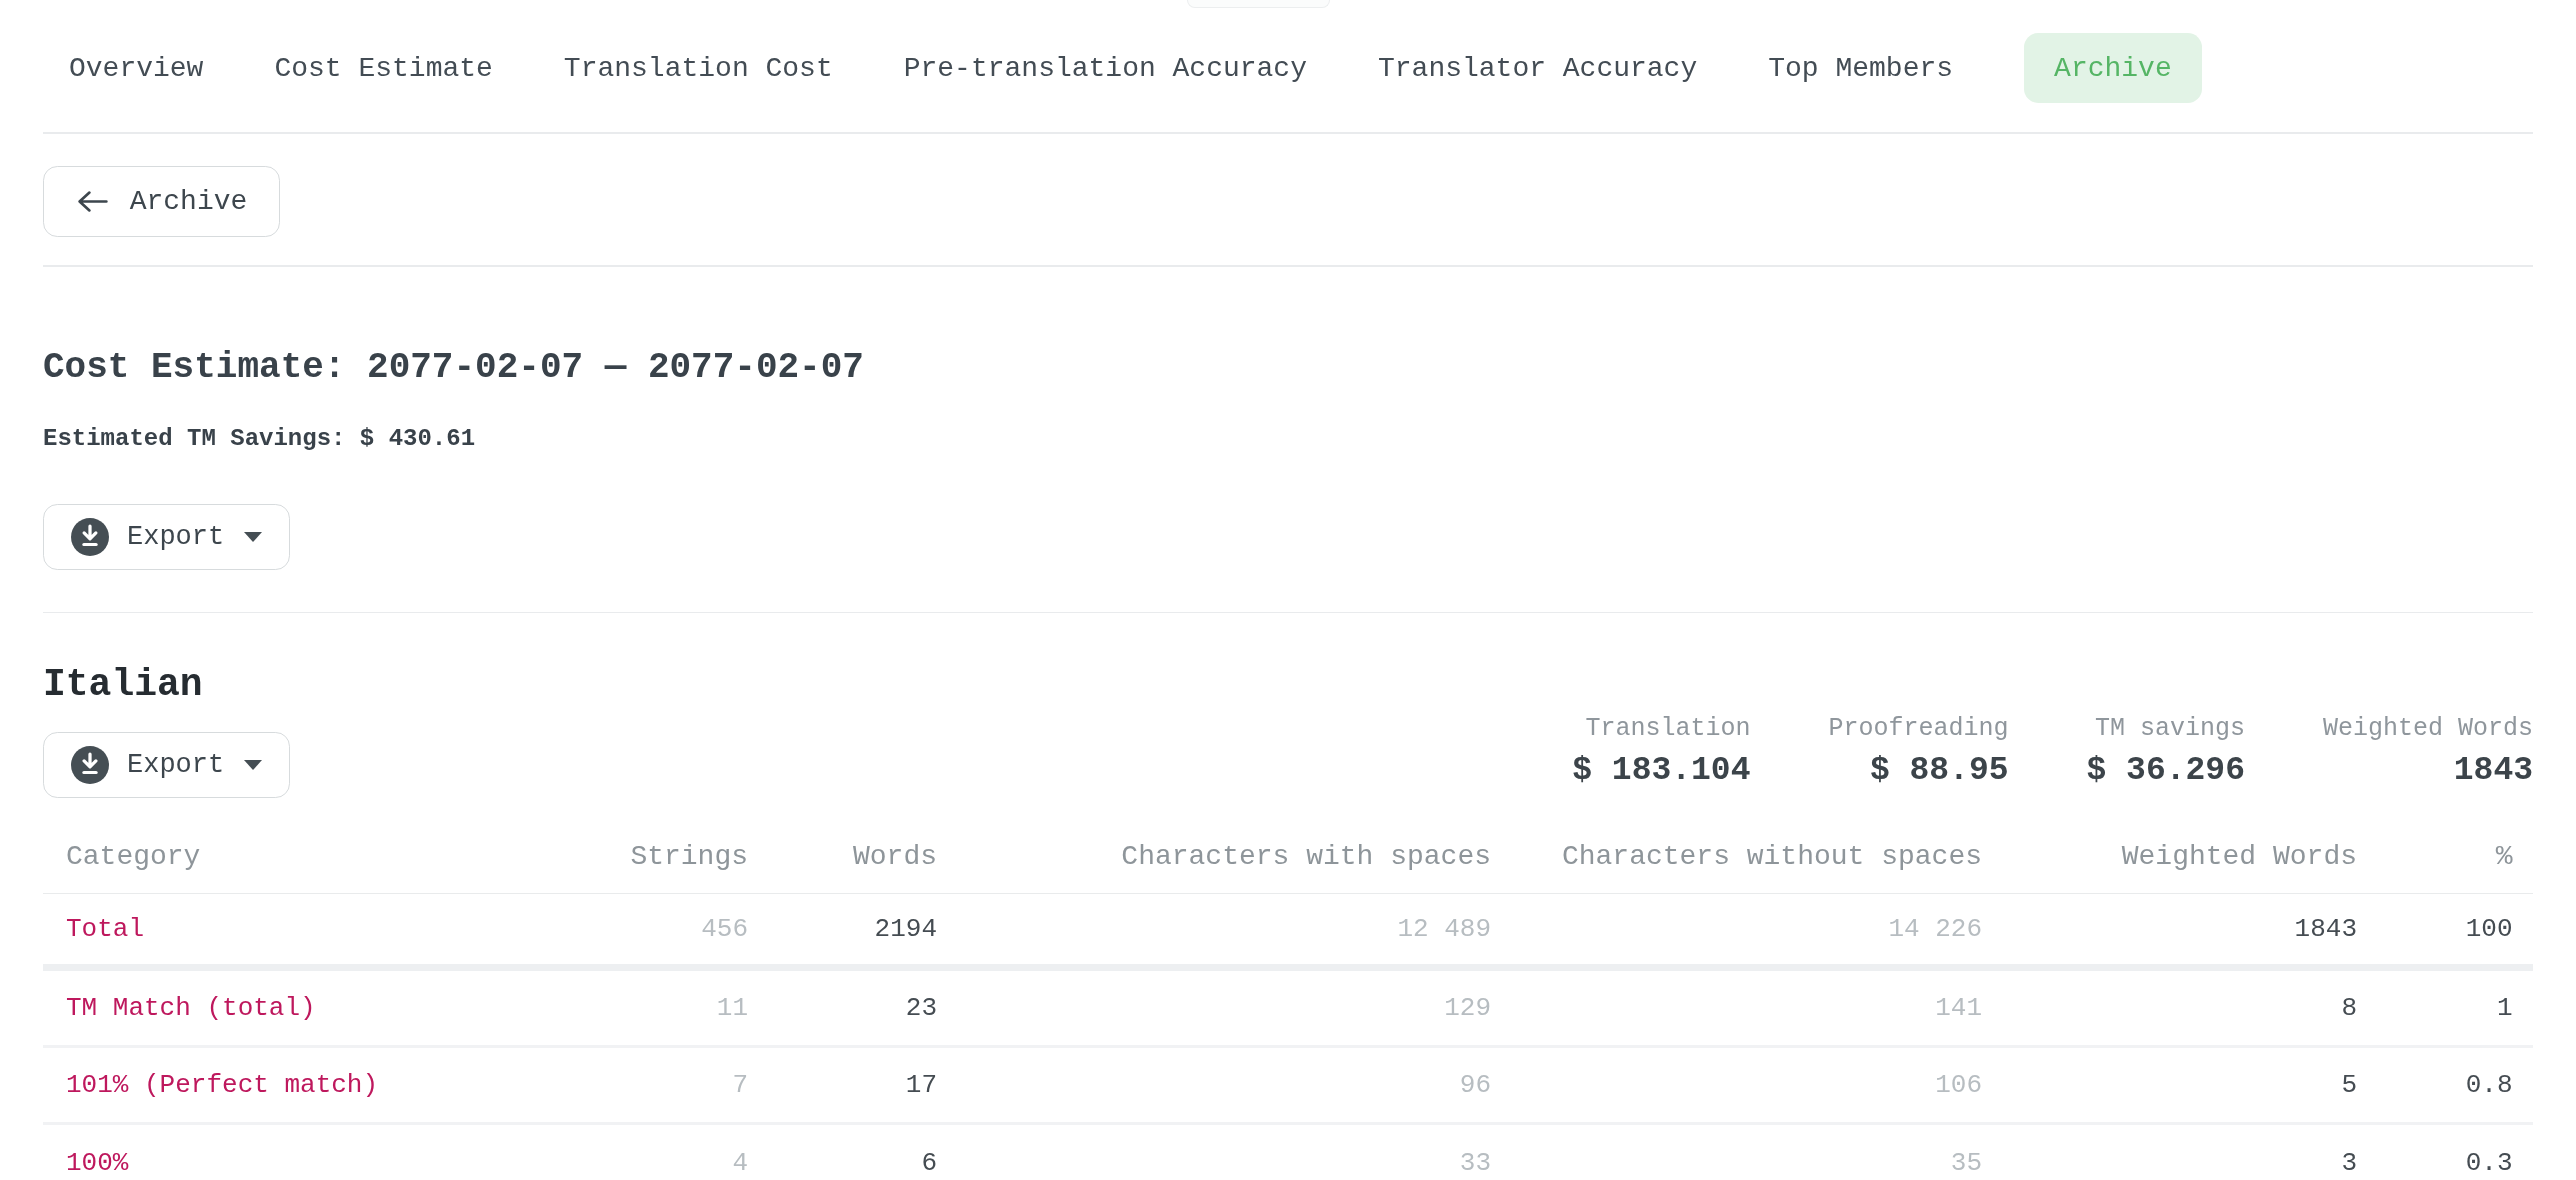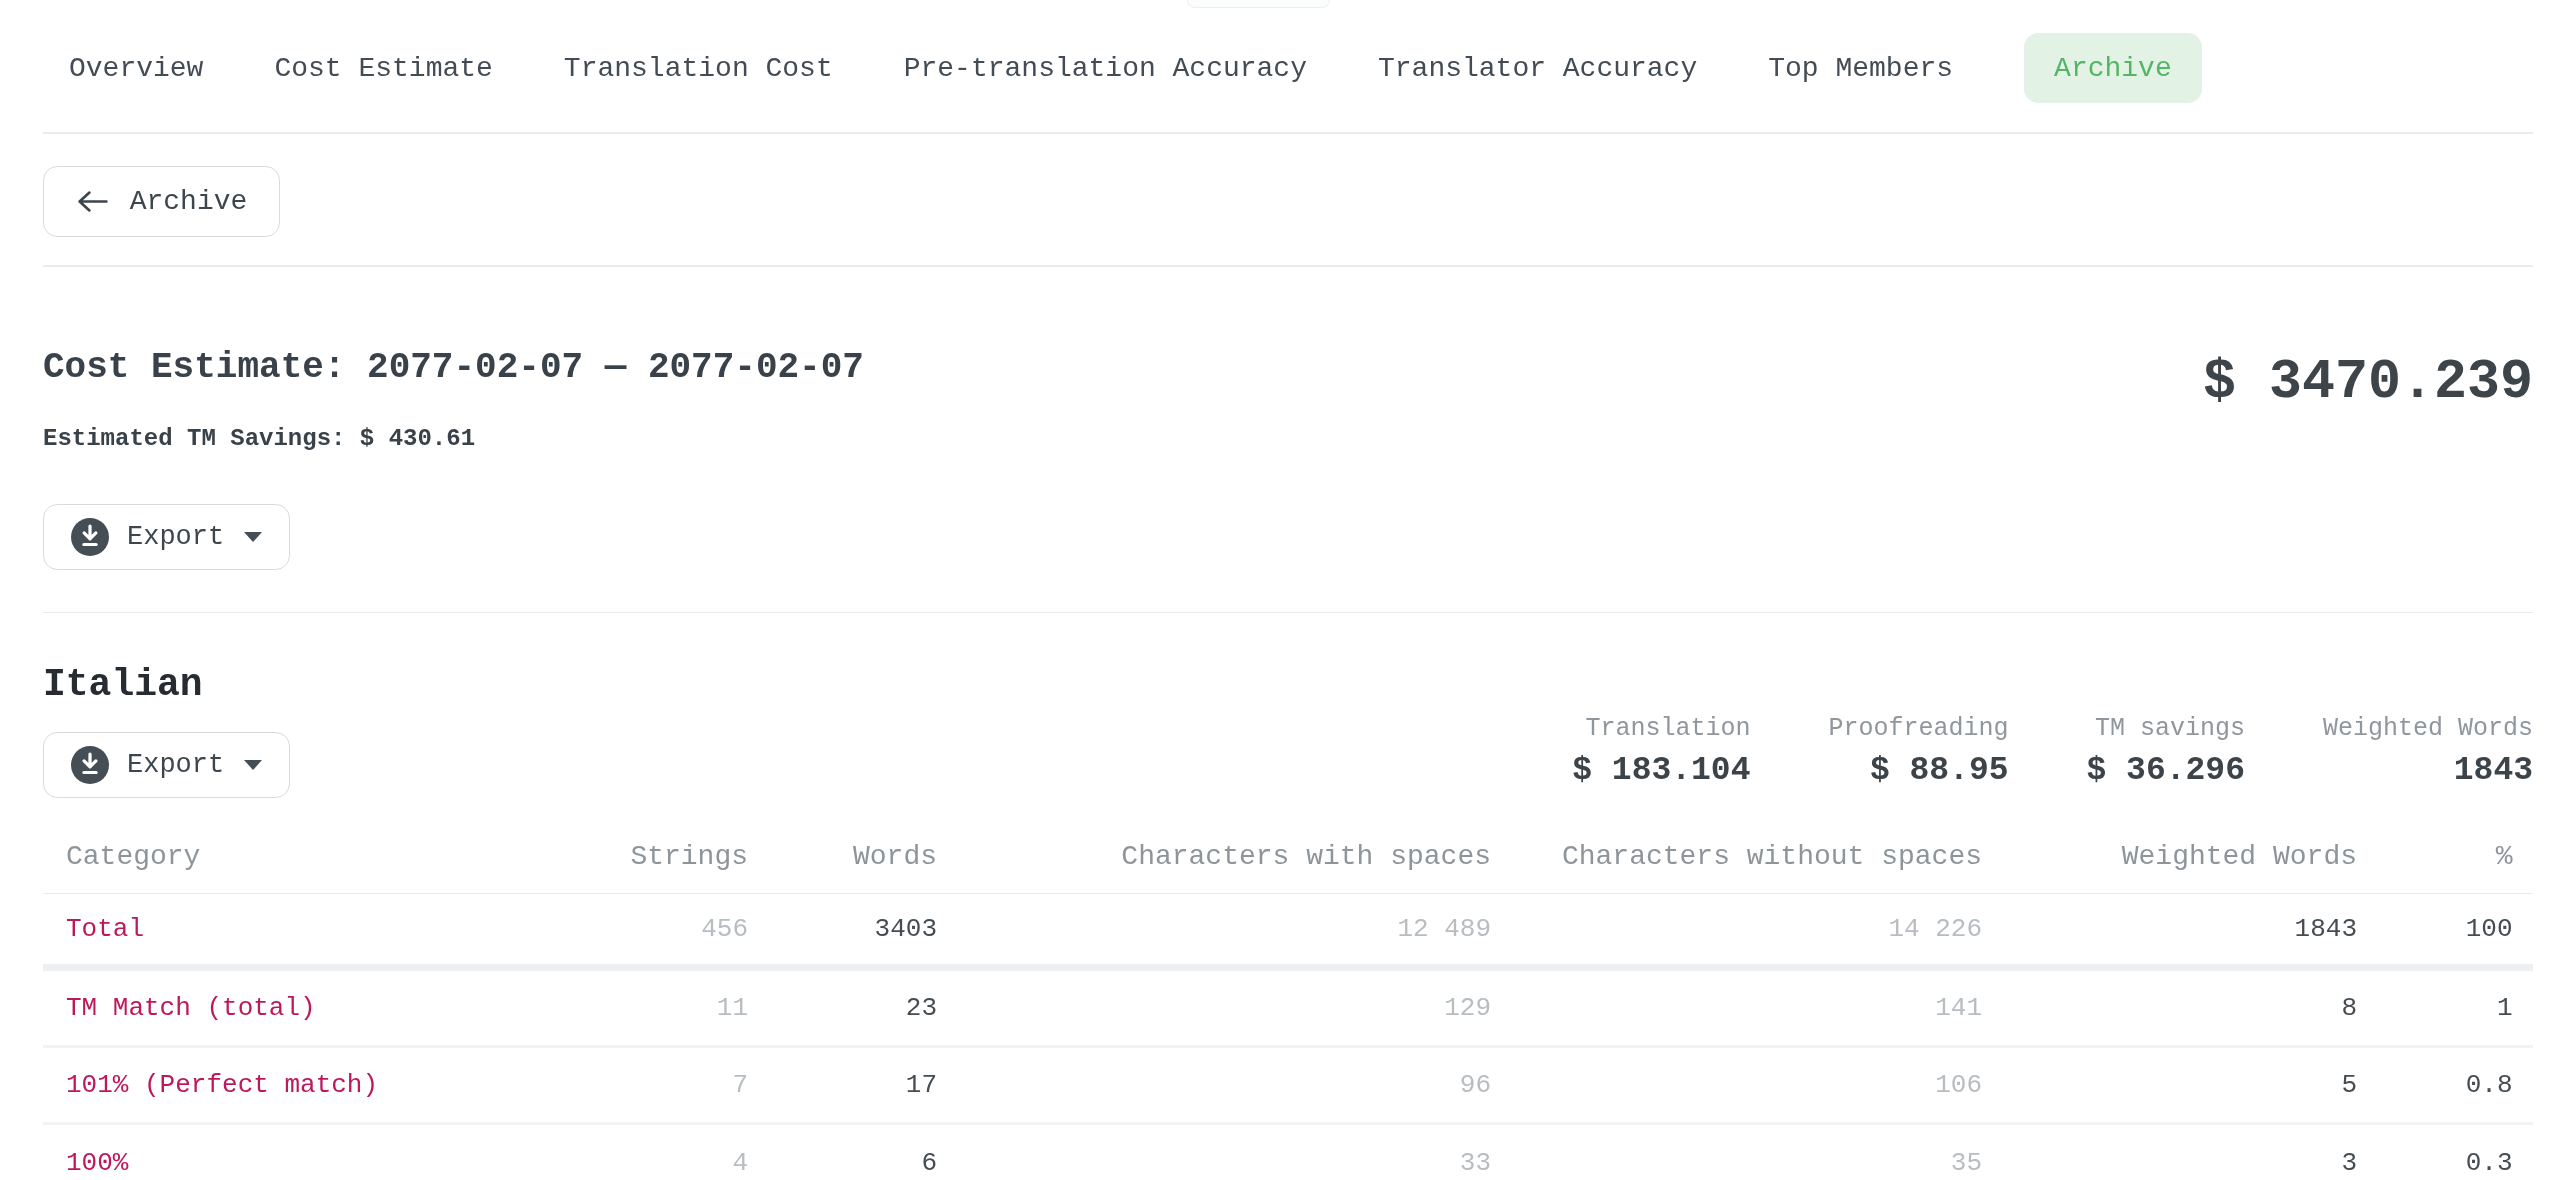--- a/index.html
+++ b/index.html
@@ -142,21 +142,20 @@
         <button class="btn export-btn">
           <svg class="dl-icon" viewBox="0 0 42 42">
             <circle cx="21" cy="21" r="21" fill="#454e54"></circle>
             <path d="M21 9 V22 M14.5 16.5 L21 23 L27.5 16.5" stroke="#ffffff" stroke-width="3.6" fill="none" stroke-linecap="round" stroke-linejoin="round"></path>
             <rect x="12.5" y="27.5" width="17" height="3.4" rx="1.7" fill="#ffffff"></rect>
           </svg>
           <span>Export</span>
           <span class="caret"></span>
         </button>
       </div>
-      <div class="total-cost">$ 3470.239</div>
     </div>
     <div class="divider"></div>
   </div>
 
   <section class="language">
     <div class="lang-header">
       <div class="lang-left">
         <h2 class="lang-title">Italian</h2>
         <button class="btn export-btn">
           <svg class="dl-icon" viewBox="0 0 42 42">
@@ -196,21 +195,21 @@
         <div class="num">Words</div>
         <div class="num">Characters with spaces</div>
         <div class="num">Characters without spaces</div>
         <div class="num">Weighted Words</div>
         <div class="num col-last">%</div>
       </div>
 
       <div class="trow tbody-row row-total">
         <div class="cell-cat">Total</div>
         <div class="num light">456</div>
-        <div class="num dark">3403</div>
+        <div class="num dark">2194</div>
         <div class="num light">12 489</div>
         <div class="num light">14 226</div>
         <div class="num dark">1843</div>
         <div class="num dark col-last">100</div>
       </div>
 
       <div class="trow tbody-row row-mid">
         <div class="cell-cat">TM Match (total)</div>
         <div class="num light">11</div>
         <div class="num dark">23</div>

